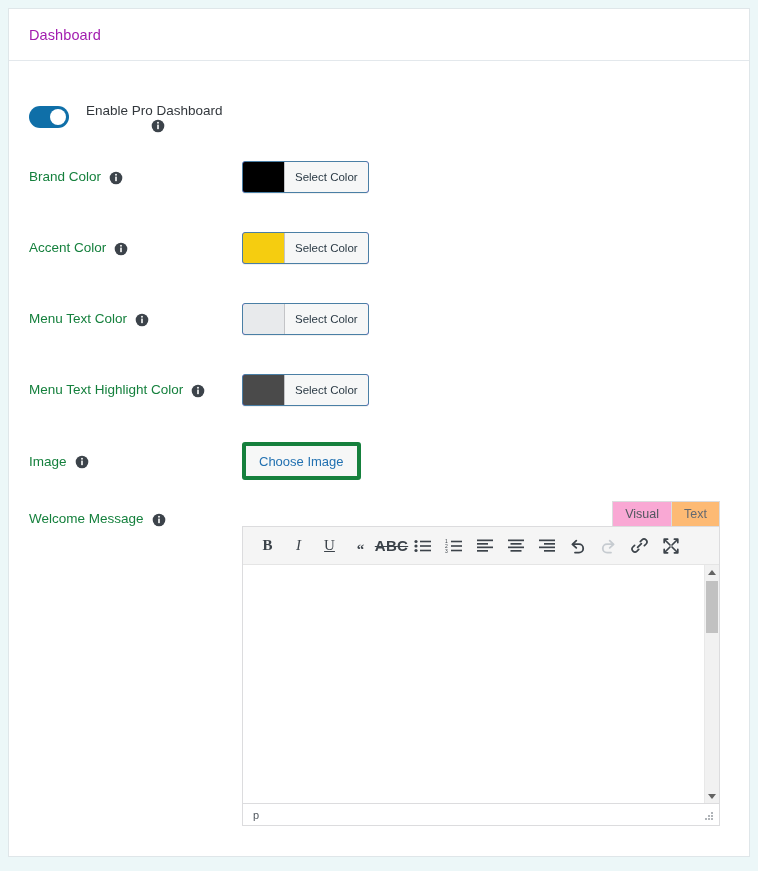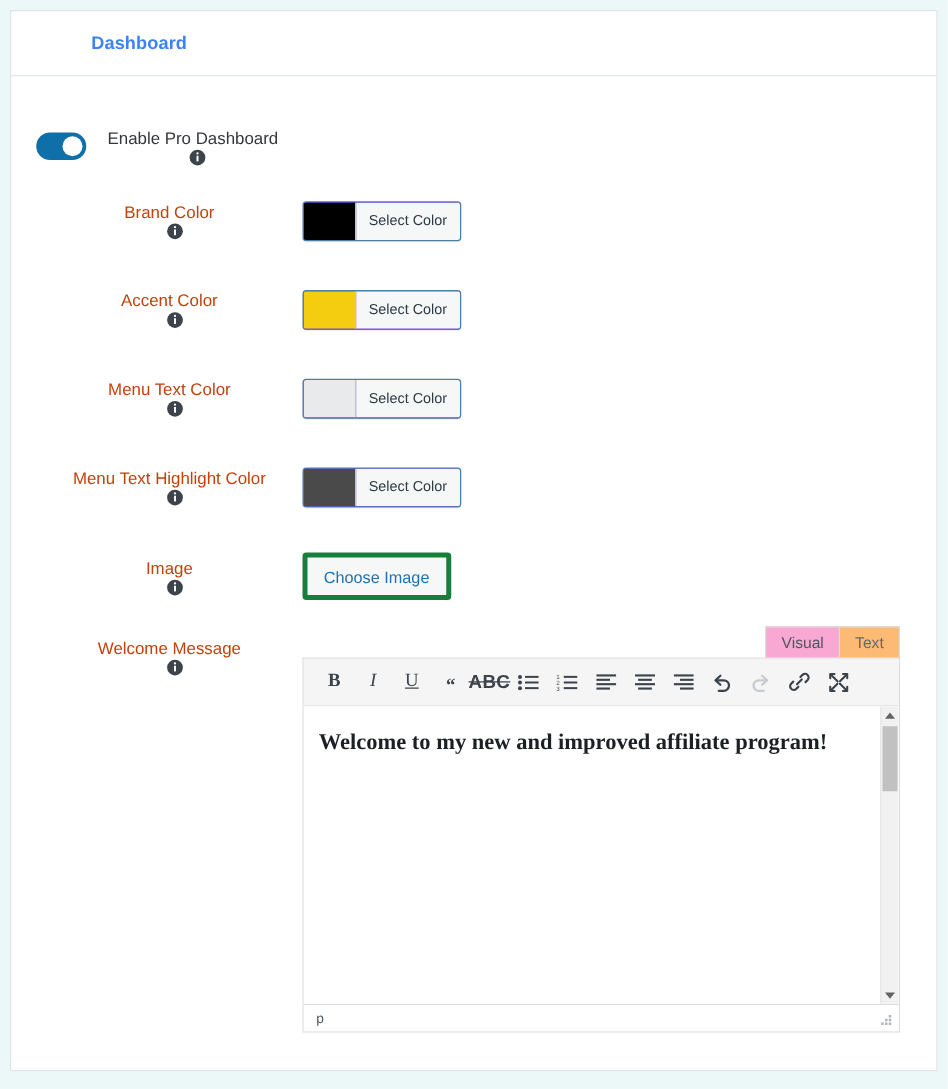--- a/index.html
+++ b/index.html
@@ -27,43 +27,41 @@
   .card-header {
     height: 52px;
     border-bottom: 1px solid #e3e8ec;
     display: flex;
     align-items: center;
     padding-left: 20px;
     box-sizing: border-box;
   }
   .card-title {
     font-size: 14.5px;
-    font-weight: bold;
-    color: #3b82f6;
+    font-weight: normal;
+    color: #a21caf;
     letter-spacing: .1px;
-    margin-left: 44px;
   }
   
   .card-body {
     padding: 0;
     position: relative;
   }
   .field-row {
     display: flex;
     align-items: flex-start;
     padding: 0 20px;
     box-sizing: border-box;
   }
   .field-label {
     font-size: 13.5px;
-    color: #c2410c;
+    color: #15803d;
     display: flex;
     align-items: center;
     white-space: nowrap;
-    flex-direction: column;
   }
   .field-control {
     display: flex;
     align-items: center;
   }
 
   
   .info-icon {
     display: inline-block;
     width: 14px;
@@ -540,21 +538,20 @@
                 <path d="M2 2 L7 7 M2 14 L7 9 M14 2 L9 7 M14 14 L9 9" stroke="#3c434a" stroke-width="1.7" stroke-linecap="round"></path>
                 <path d="M1.2 1.2 L1.2 4.6 M1.2 1.2 L4.6 1.2" stroke="#3c434a" stroke-width="1.7" stroke-linecap="round"></path>
                 <path d="M14.8 1.2 L14.8 4.6 M14.8 1.2 L11.4 1.2" stroke="#3c434a" stroke-width="1.7" stroke-linecap="round"></path>
                 <path d="M1.2 14.8 L1.2 11.4 M1.2 14.8 L4.6 14.8" stroke="#3c434a" stroke-width="1.7" stroke-linecap="round"></path>
                 <path d="M14.8 14.8 L14.8 11.4 M14.8 14.8 L11.4 14.8" stroke="#3c434a" stroke-width="1.7" stroke-linecap="round"></path>
               </svg>
             </div>
           </div>
 
           <div class="editor-content">
-            <div class="editor-text">Welcome to my new and improved affiliate program!</div>
             <div class="vscroll">
               <div class="arrow up">
                   <i></i>
                 </div>
               <div class="thumb"></div>
               <div class="arrow down">
                   <i></i>
                 </div>
             </div>
           </div>

